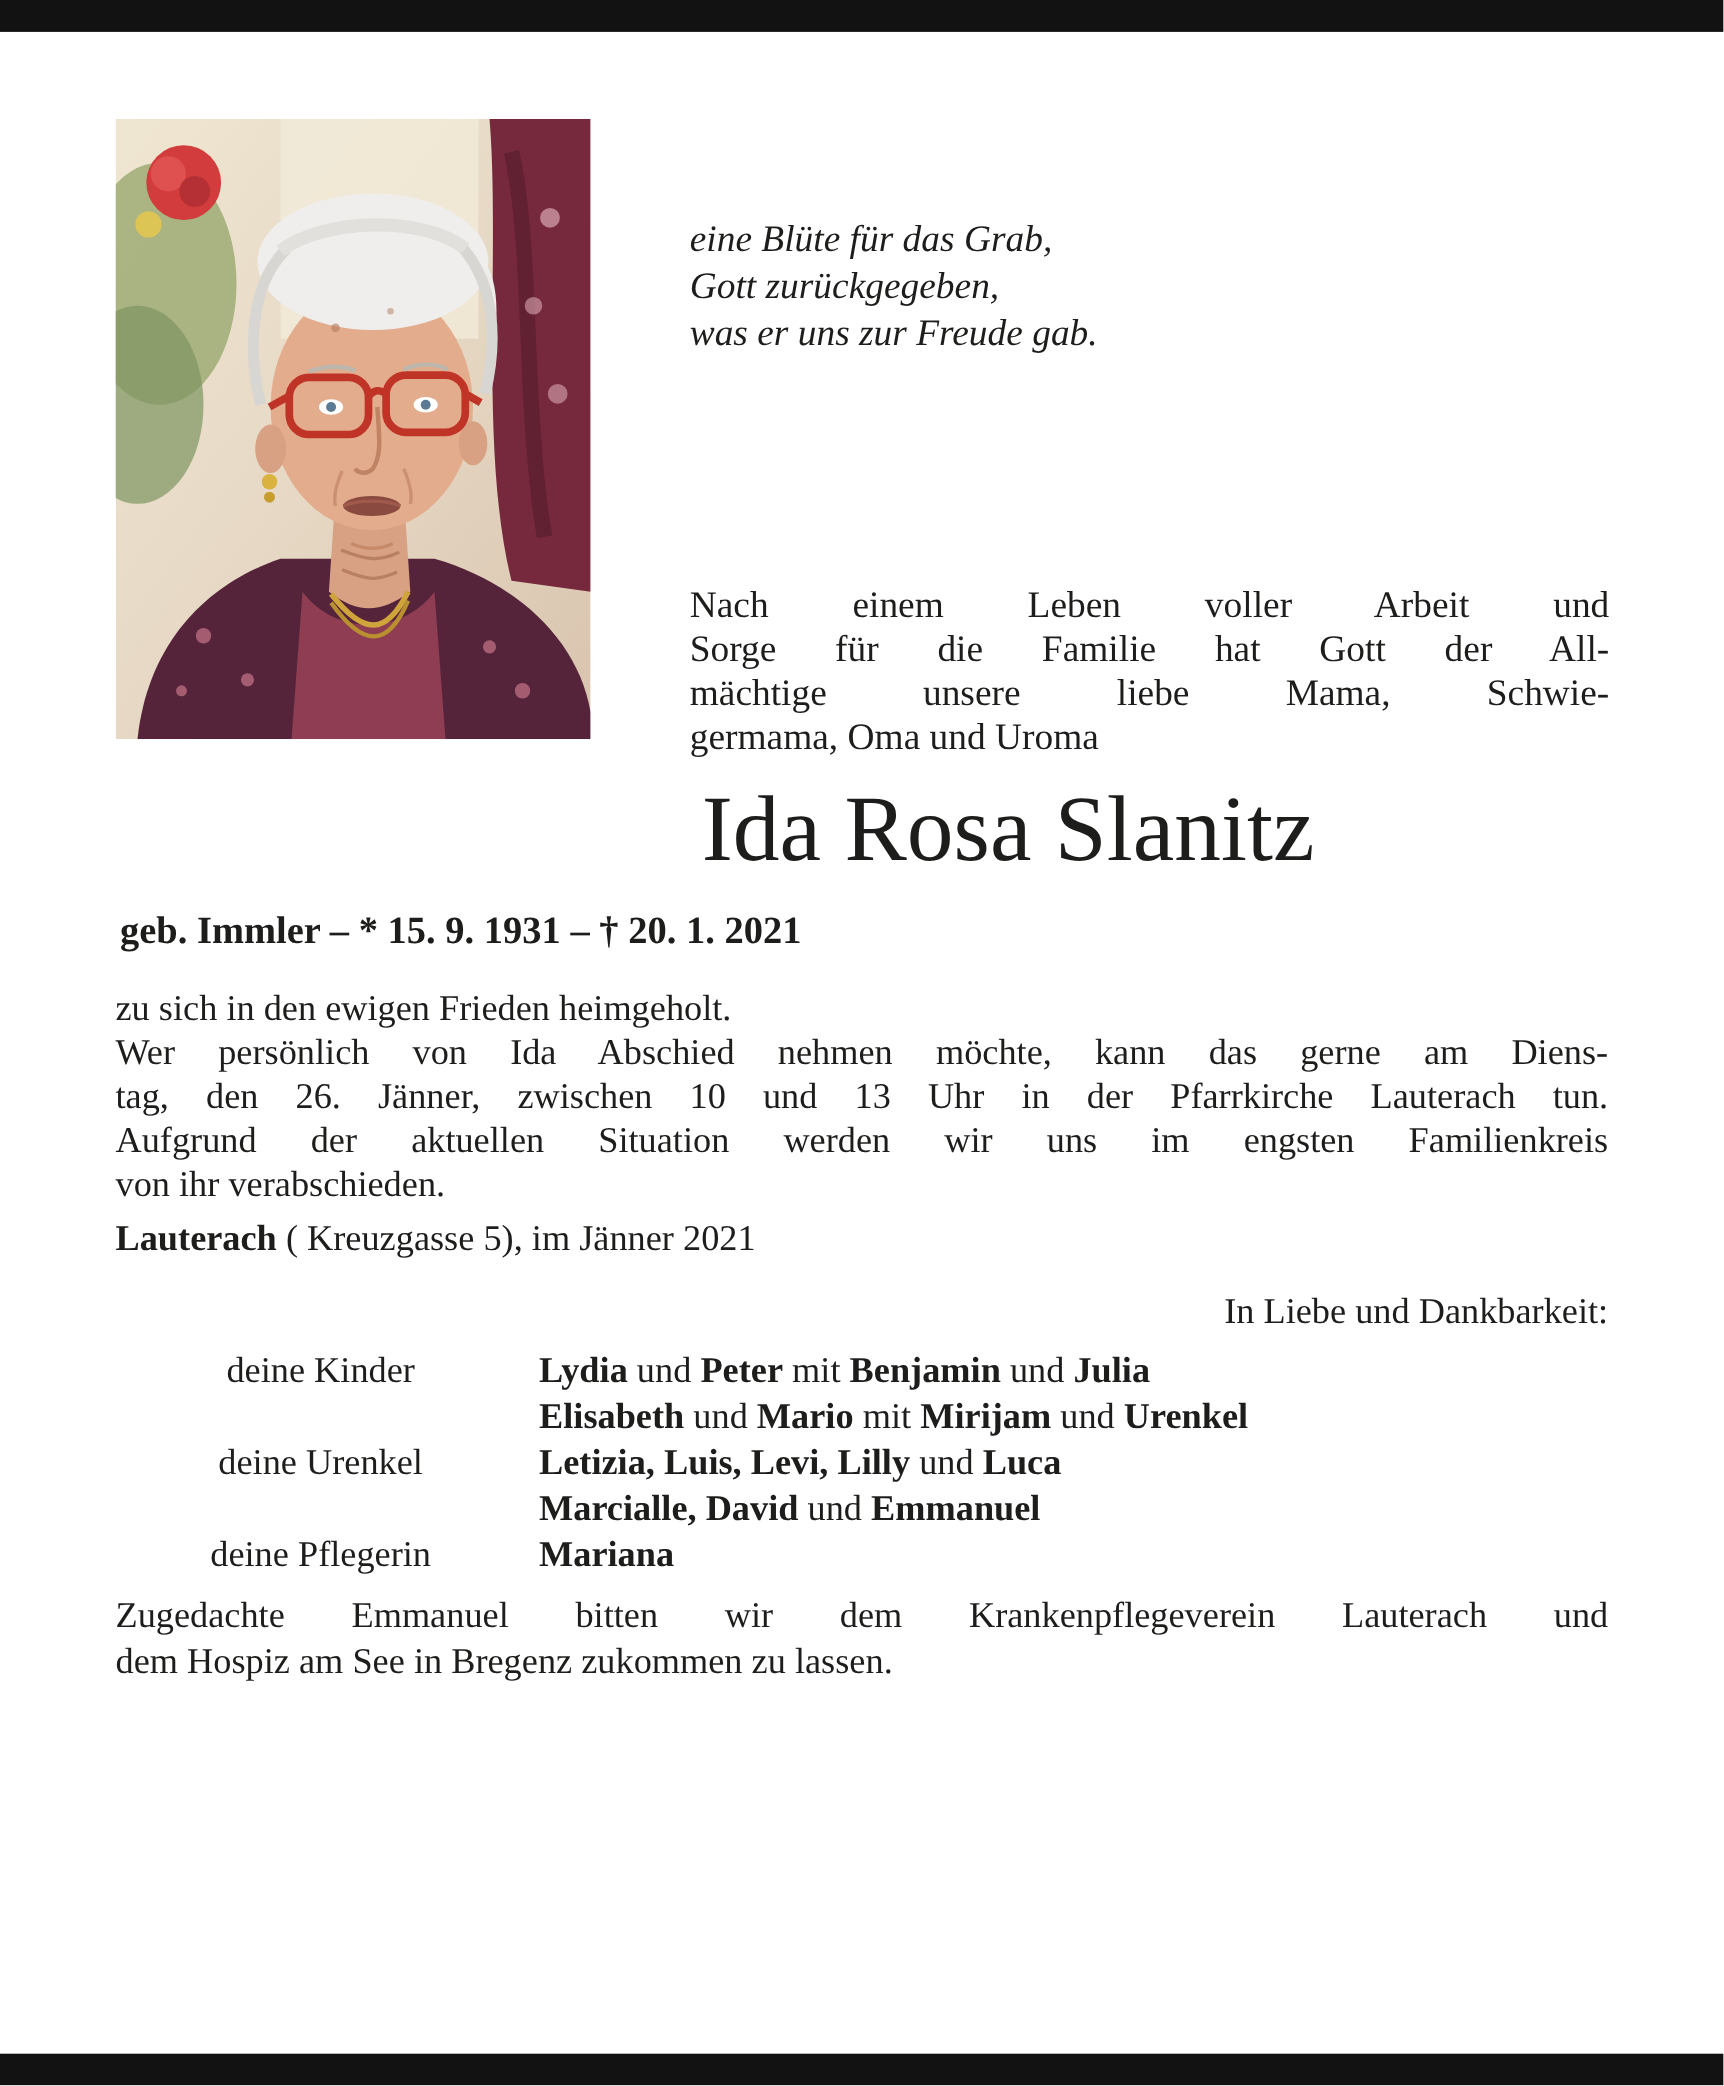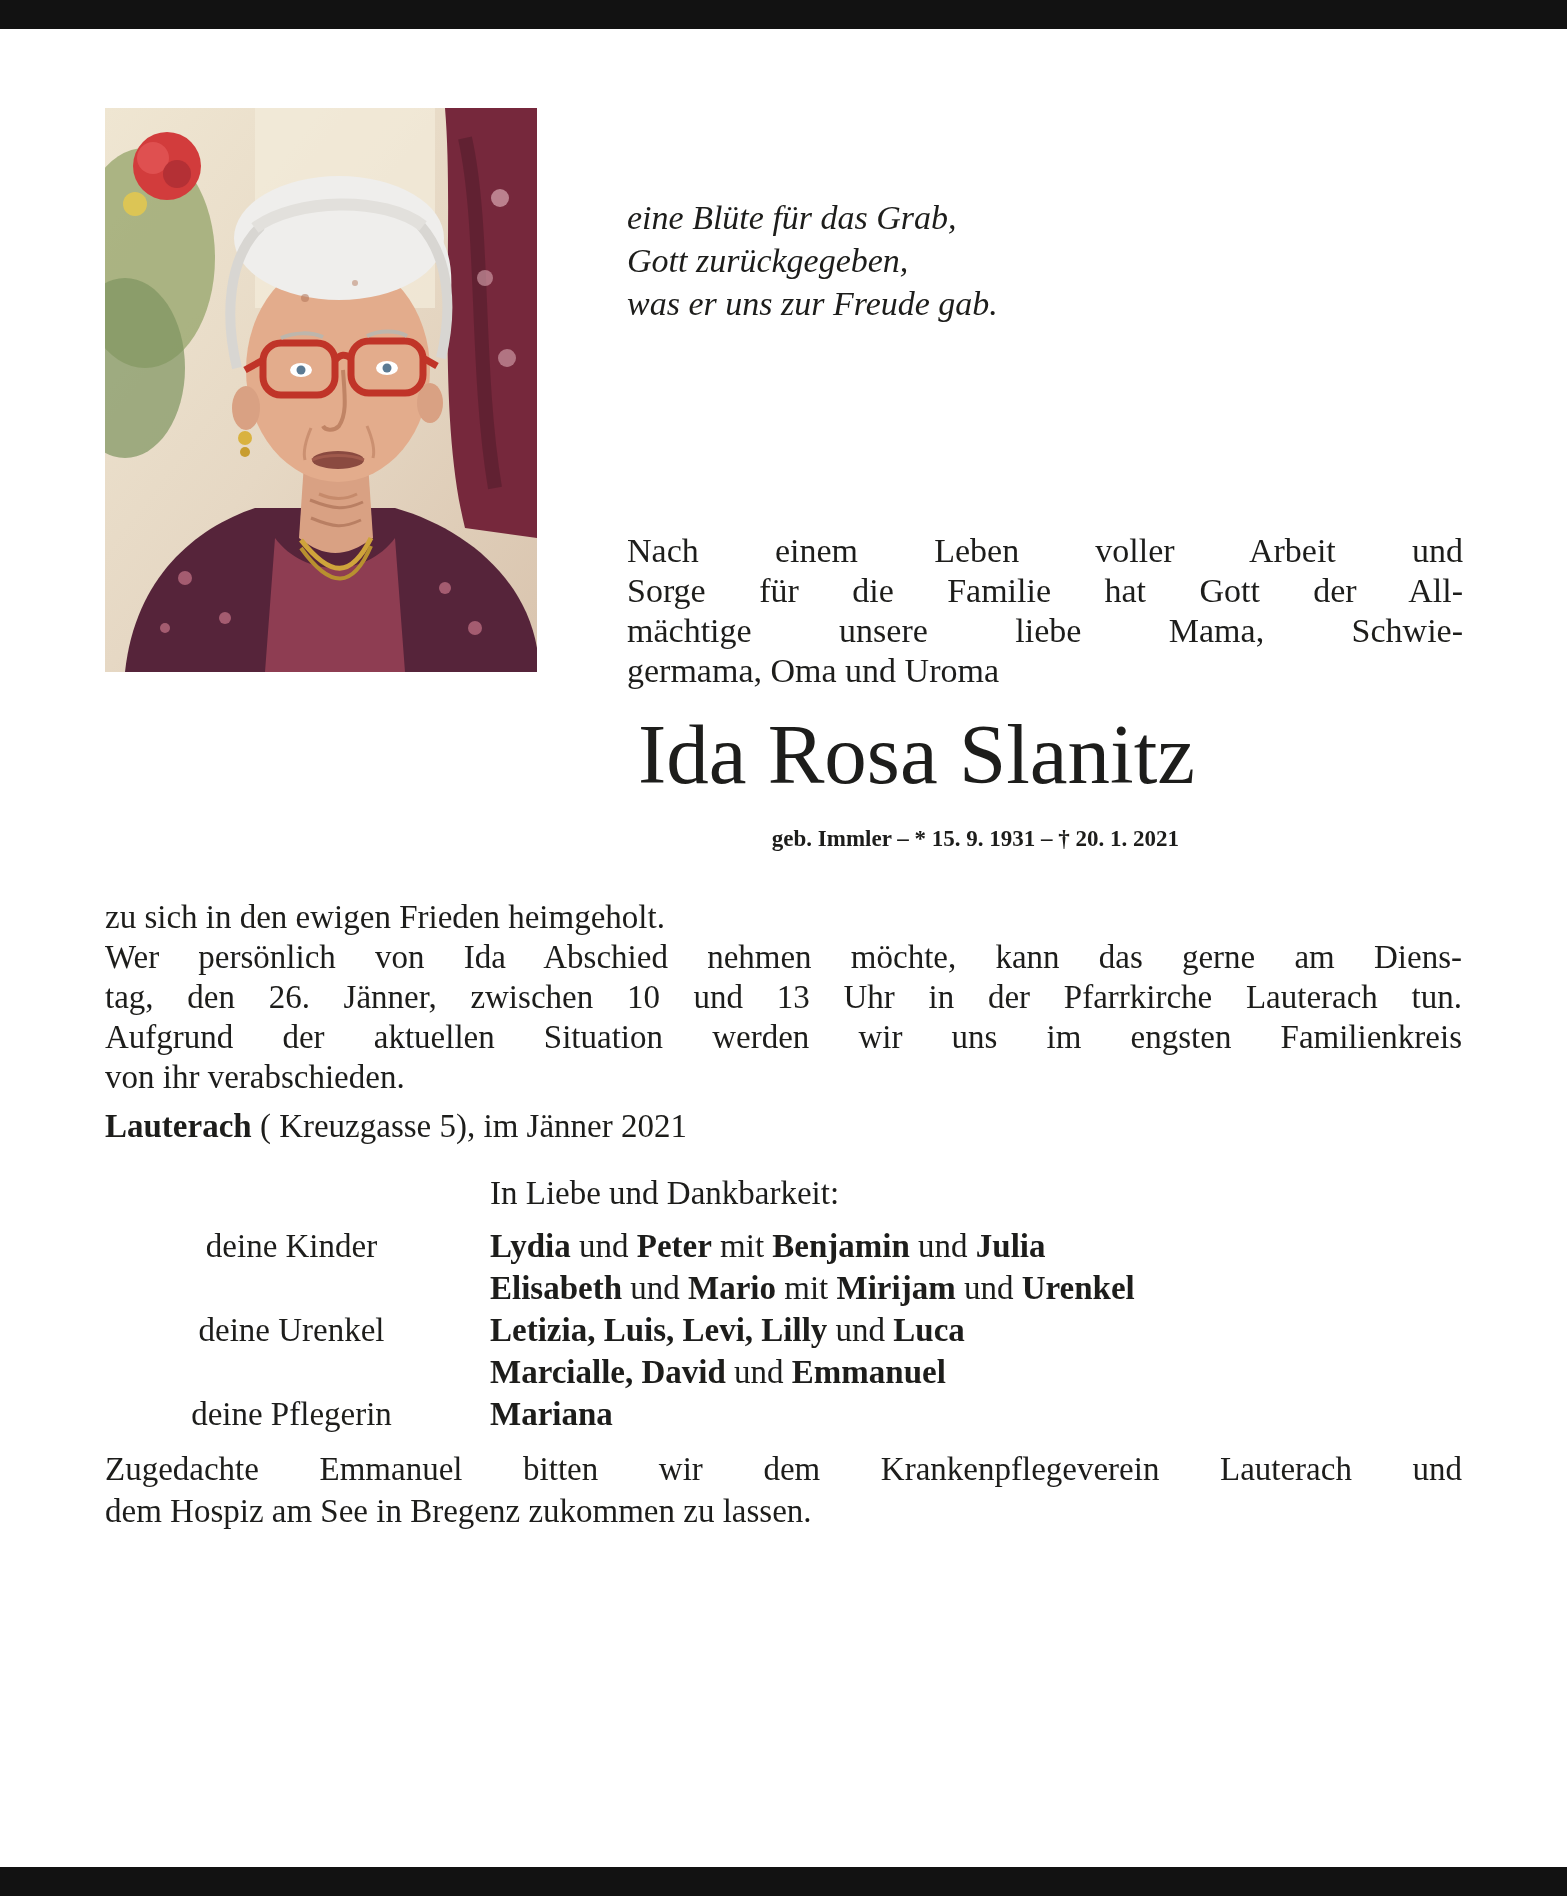--- a/index.html
+++ b/index.html
@@ -32,36 +32,36 @@
     font-size: 34px; line-height: 40px;
   }
   .line.fill { text-align: justify; text-align-last: justify; }
 
   .title {
     position: absolute; left: 105px; top: 712px; width: 1090px;
     margin: 0; text-align: right;
     font-size: 85px; font-weight: normal; line-height: 1;
   }
   .dates {
-    position: absolute; left: 89px; top: 826px; width: 1090px;
-    text-align: right; font-size: 23px; font-weight: bold;
+    position: absolute; left: 109px; top: 826px; width: 1090px;
+    text-align: left; font-size: 35px; font-weight: bold;
   }
 
   .announcement {
     position: absolute; left: 105px; top: 897px; width: 1357px;
     font-size: 33px; line-height: 40px;
   }
 
   .place-line { position: absolute; left: 105px; top: 1108px; font-size: 33px; }
 
   .credits {
     position: absolute; left: 105px; top: 1172px; width: 1357px;
     font-size: 33px; line-height: 42px;
   }
-  .credit-head { margin-left: 385px; margin-bottom: 11px; }
+  .credit-head { margin-left: 385px; margin-bottom: 11px; text-align: right; }
   .credit-row { display: grid; grid-template-columns: 373px 1fr; column-gap: 12px; }
   .credit-label { text-align: center; }
 
   .donation {
     position: absolute; left: 105px; top: 1448px; width: 1357px;
     font-size: 33px; line-height: 42px;
   }
 
   .seg-bold { font-weight: bold; }
 </style>

